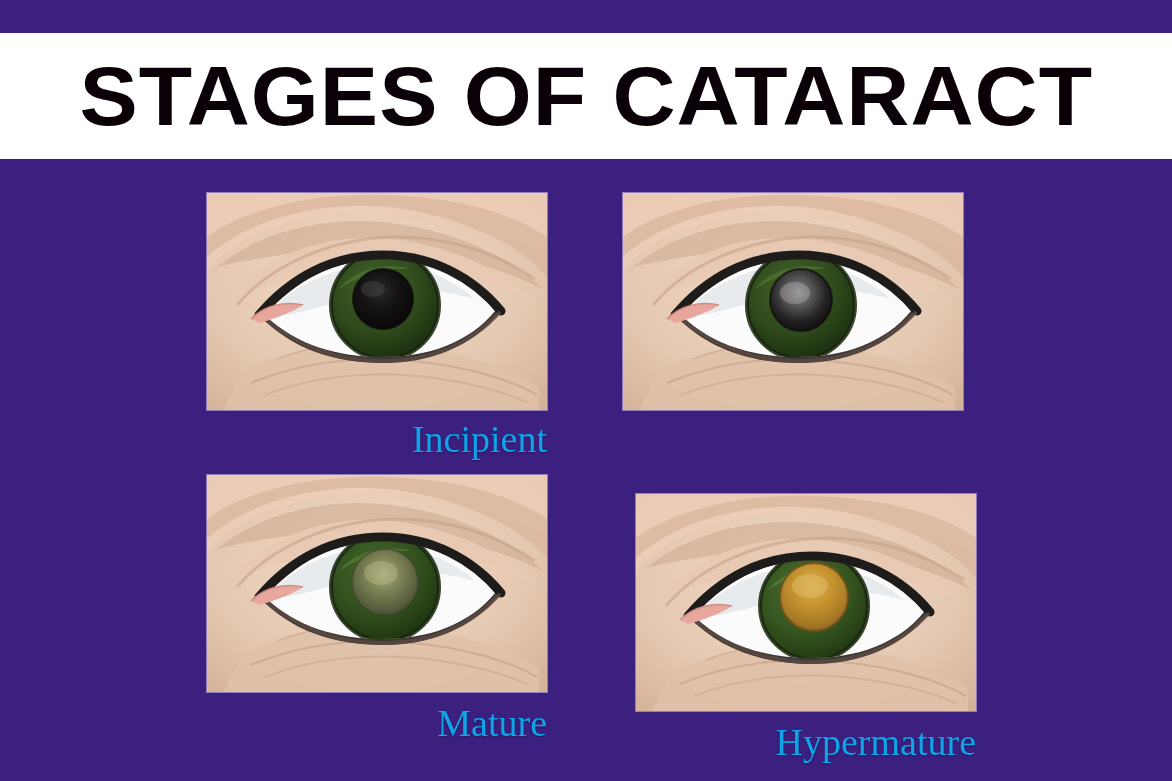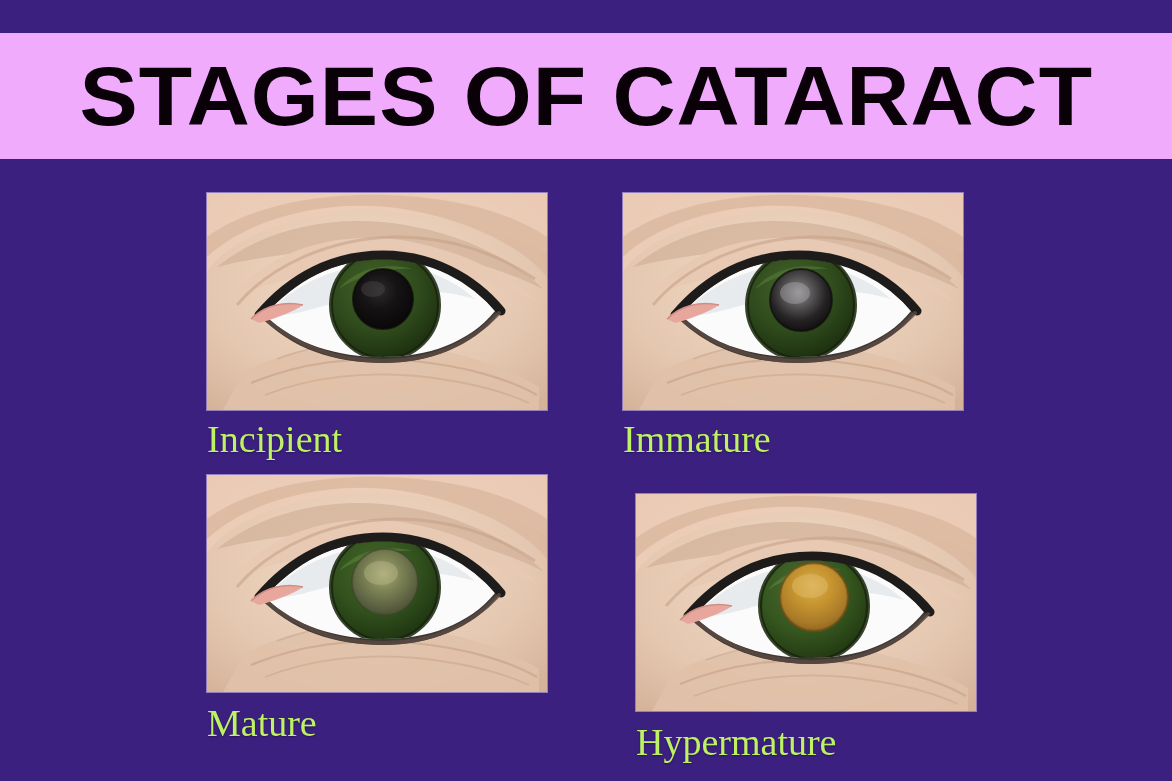--- a/index.html
+++ b/index.html
@@ -6,21 +6,21 @@
   html,body{margin:0;padding:0;}
   body{
     width:1172px;height:781px;overflow:hidden;
     background:#3b2080;
     font-family:"Liberation Serif", serif;
     position:relative;
   }
   
   .banner{
     position:absolute;left:0;top:33px;width:1172px;height:126px;
-    background:#f0abfc;
+    background:#ffffff;
     display:flex;align-items:center;justify-content:center;
   }
   .banner-title{
     font-family:"Liberation Sans", sans-serif;
     font-weight:700;
     font-size:84px;
     letter-spacing:1px;
     color:#0a0008;
     transform:scaleX(1.04);
     white-space:nowrap;
@@ -37,22 +37,22 @@
   .cell.c3{left:623px;top:335px;padding-left:13px;}
 
   .photo{
     position:relative;width:340px;height:217px;overflow:hidden;
     background:#e3c9b4;
     box-shadow:0 0 0 1px rgba(220,205,235,.55);
   }
   .photo svg{display:block;width:340px;height:217px;}
 
   .caption{
-    margin-top:8px;text-align:left;
-    color:#bef264;
+    margin-top:8px;text-align:right;
+    color:#0ea5e9;
     font-family:"Liberation Serif", serif;
     font-size:38px;line-height:1.15;
     text-shadow:0 1px 2px rgba(0,0,0,.35);
   }
   .cell.c2 .caption,.cell.c3 .caption{margin-top:10px;}
 </style>
 </head>
 <body>
 
 <div class="banner">
@@ -168,21 +168,20 @@
             <ellipse cx="172" cy="100" rx="15" ry="11" fill="#b3b1b4" opacity=".4"></ellipse>
           </g>
           <path d="M52,122 C84,84 126,62 176,62 C224,62 266,84 294,118" fill="none" stroke="#1e1c1b" stroke-width="9" stroke-linecap="round"></path>
           <path d="M56,124 C88,152 126,168 176,168 C222,168 262,152 292,120" fill="none" stroke="#5b4a42" stroke-width="4" opacity=".8" stroke-linecap="round"></path>
           <path d="M44,126 C58,112 78,108 96,112 C84,120 66,126 52,130 Z" fill="#e8a79c"></path>
           <path d="M44,126 C58,112 78,108 96,112" fill="none" stroke="#cf8d84" stroke-width="1.6"></path>
           <path d="M30,112 C62,74 120,46 186,44 C240,43 290,60 328,86" fill="none" stroke="#c6a289" stroke-width="3" opacity=".6"></path>
         </g>
       </svg>
     </div>
-    <div class="caption">Immature</div>
   </div>
 
   <div class="cell c2">
     <div class="photo">
       <svg viewBox="0 0 340 217" xmlns="http://www.w3.org/2000/svg" aria-hidden="true">
         <defs>
           <radialGradient id="g2sk" cx="48%" cy="42%" r="78%">
             <stop offset="0%" stop-color="#f2dac7"></stop>
               <stop offset="62%" stop-color="#e4c7b0"></stop>
               <stop offset="100%" stop-color="#d3b096"></stop>

